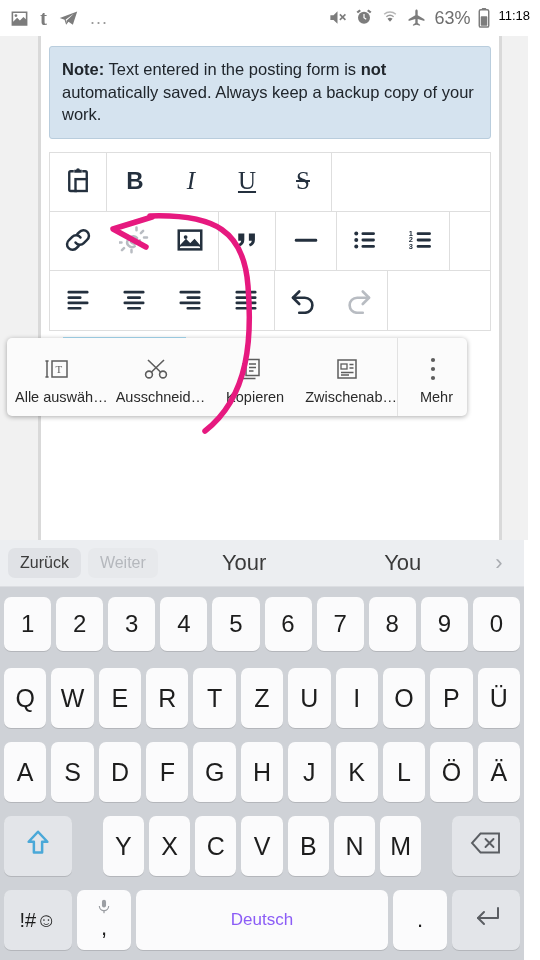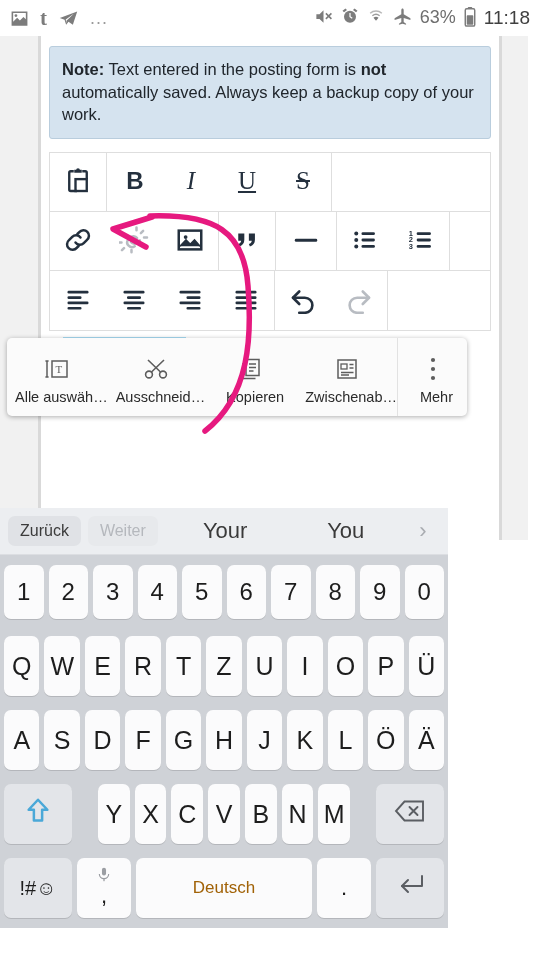--- a/index.html
+++ b/index.html
@@ -17,21 +17,21 @@
     display:flex; align-items:center; background:#ffffff; padding:0 10px;
   }
   .sb-left { display:flex; align-items:center; gap:11px; }
   .sb-right { margin-left:auto; display:flex; align-items:flex-start; gap:8px; }
   .sb-ico { color:#7c7c7c; display:flex; align-items:center; }
   .sb-ico svg { display:block; }
   .sb-tumblr { font-size:21px; font-weight:bold; color:#7c7c7c; line-height:20px;
      font-family:"Liberation Serif", serif; }
   .sb-dots { color:#9a9a9a; font-size:18px; letter-spacing:1px; line-height:12px; }
   .sb-txt { color:#6e6e6e; font-size:18px; }
-  .sb-time { color:#404040; font-size:19px; }
+  .sb-time { color:#000000; font-size:13px; }
 
   
   .page {
     position:absolute; top:36px; left:0; width:528px; height:504px;
     background:#f1f1f1;
   }
   .paper {
     position:absolute; left:38px; top:0; width:464px; height:504px;
     background:#ffffff;
     border-left:3px solid #d9d9d9; border-right:3px solid #d9d9d9;
@@ -88,21 +88,21 @@
     justify-content:center; gap:5px; padding-top:4px;
   }
   .ctxitem.more { flex:0 0 70px; border-left:1px solid #e2e2e2; }
   .ctxicon { height:30px; display:flex; align-items:center; justify-content:center; color:#5d5d5d; }
   .ctxlabel { font-size:14.5px; color:#2a2a2a; white-space:nowrap;margin-left:8px; }
 
   
   .annot { position:absolute; left:0; top:0; width:540px; height:540px; pointer-events:none; }
 
   
-  .kb { position:absolute; left:0; top:508px; width:448px; height:420px; background:#cfd2d7; }
+  .kb { position:absolute; left:0; top:540px; width:524px; height:420px; background:#cfd2d7; }
   .suggest {
     height:47px; background:#eceef1; display:flex; align-items:center; padding:0 8px;
     border-bottom:1px solid #dcdee2;
   }
   .sg-chip {
     font-size:16px; padding:6px 12px; border-radius:7px; background:#e0e2e6; color:#3b3b3b;
     margin-right:7px;
   }
   .sg-chip.dim { color:#b5b8bd; background:#e7e9ec; }
   .sg-word { flex:1; text-align:center; font-size:22px; color:#3a3a3a; }
@@ -111,21 +111,21 @@
   .krow { display:flex; justify-content:center; align-items:center; height:74px; gap:5px; padding:0 4px; }
   .key {
     flex:1; height:60px; background:#fbfbfc; border-radius:7px;
     display:flex; align-items:center; justify-content:center;
     font-size:25px; color:#1d1d1d; box-shadow:0 1px 0 rgba(0,0,0,.13);
     position:relative;
   }
   .key.num { height:54px; font-size:24px; }
   .key.fn { background:#e3e5e9; flex:0 0 68px; }
   .key.shift { flex:0 0 68px; background:#e3e5e9; }
-  .key.space { flex:6.2; font-size:17px; color:#a16207;text-align:right; }
+  .key.space { flex:6.2; font-size:17px; color:#8b5cf6;text-align:right; }
   .key.sym { flex:0 0 68px; background:#e3e5e9; font-size:20px; }
   .key.comma { flex:0 0 54px; font-size:22px; }
   .key.period { flex:0 0 54px; font-size:22px; }
   .key.enter { flex:0 0 68px; background:#e3e5e9; }
   .key.spacer { flex:0.5; background:transparent; box-shadow:none; }
   .mic { position:absolute; top:4px; left:50%; transform:translateX(-50%); color:#9b9ea3; }
   .comma-g { position:absolute; bottom:9px; left:50%; transform:translateX(-50%); }
 </style>
 </head>
 <body>

